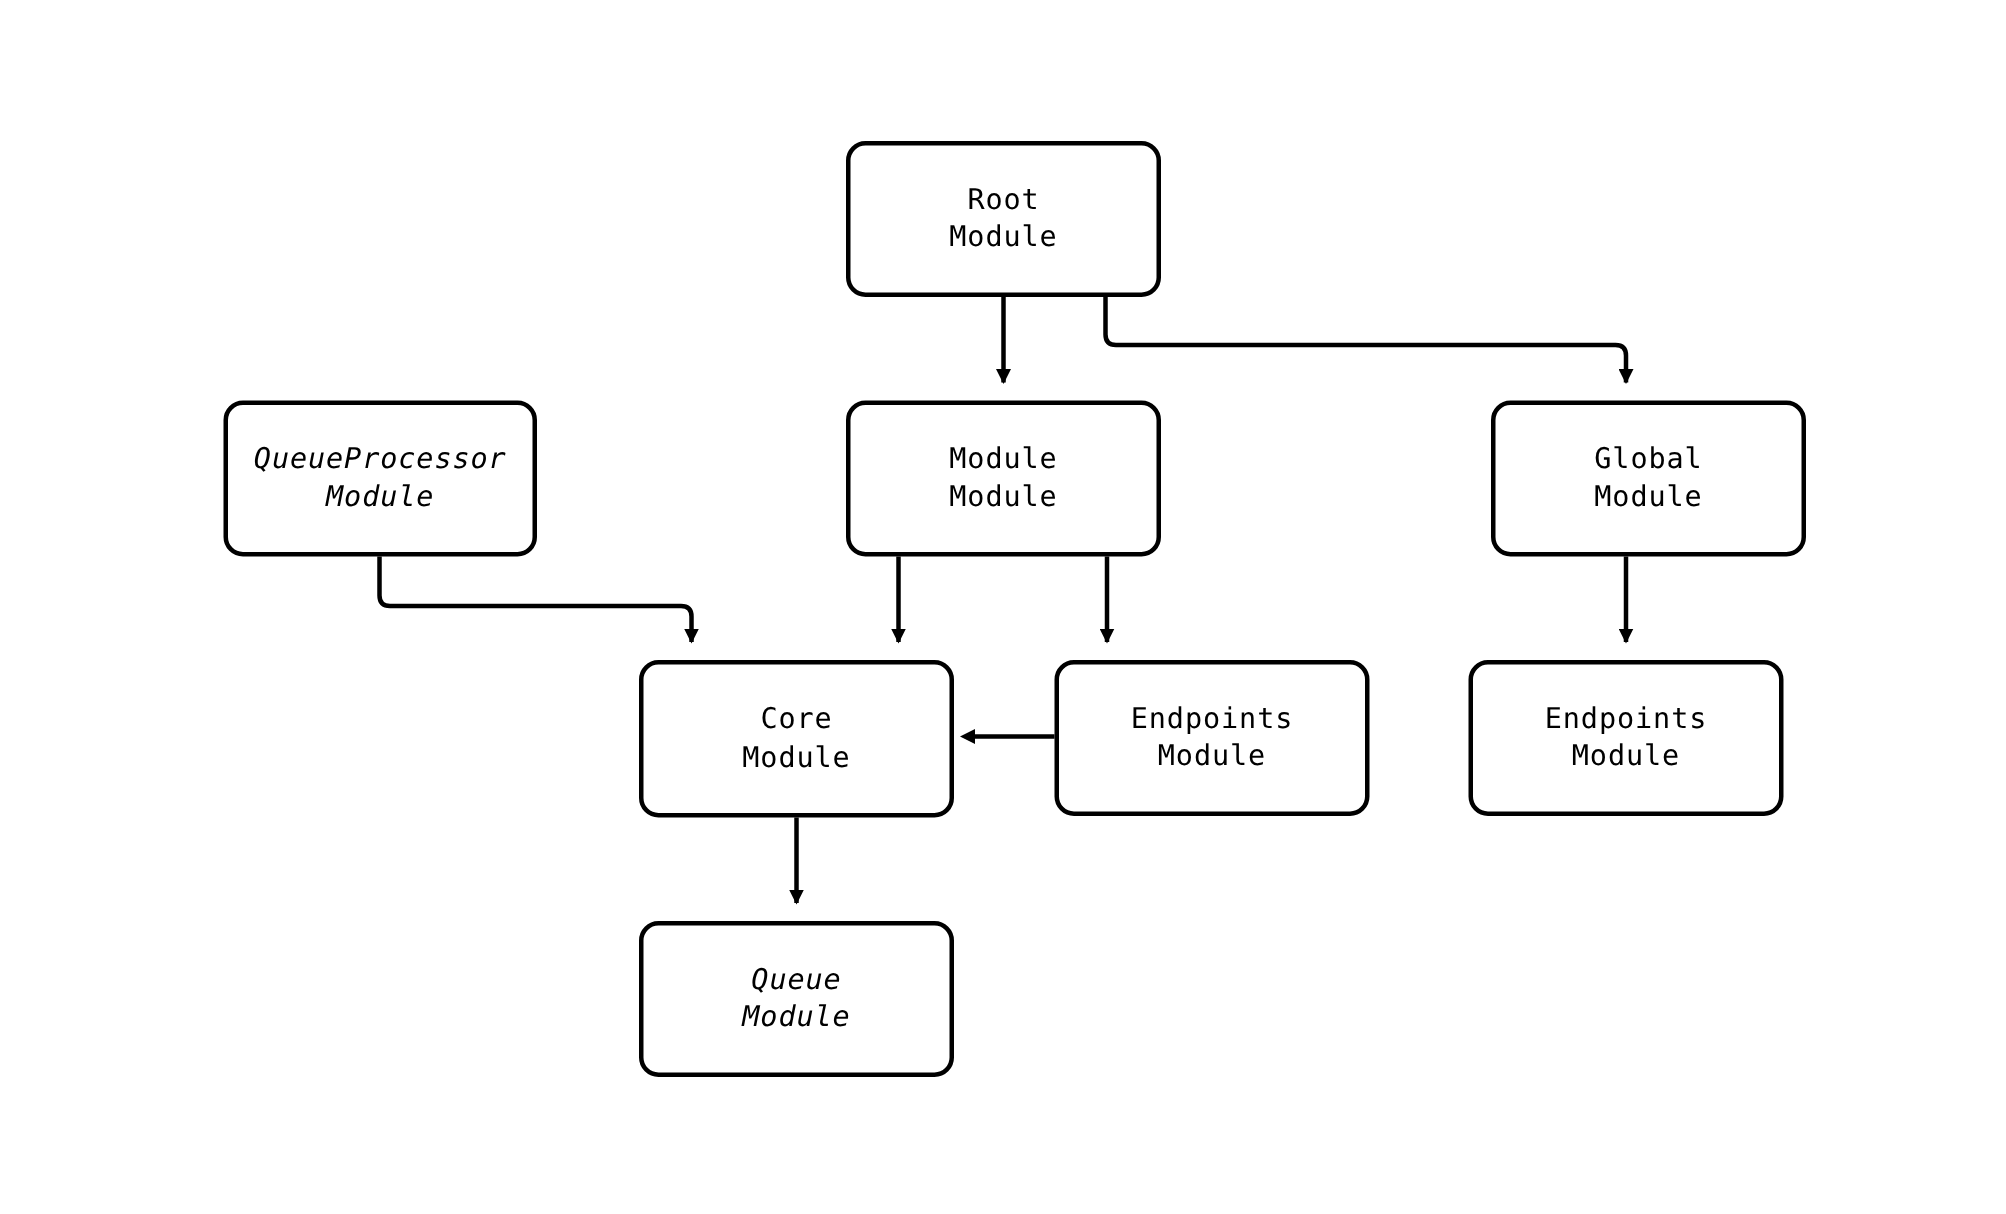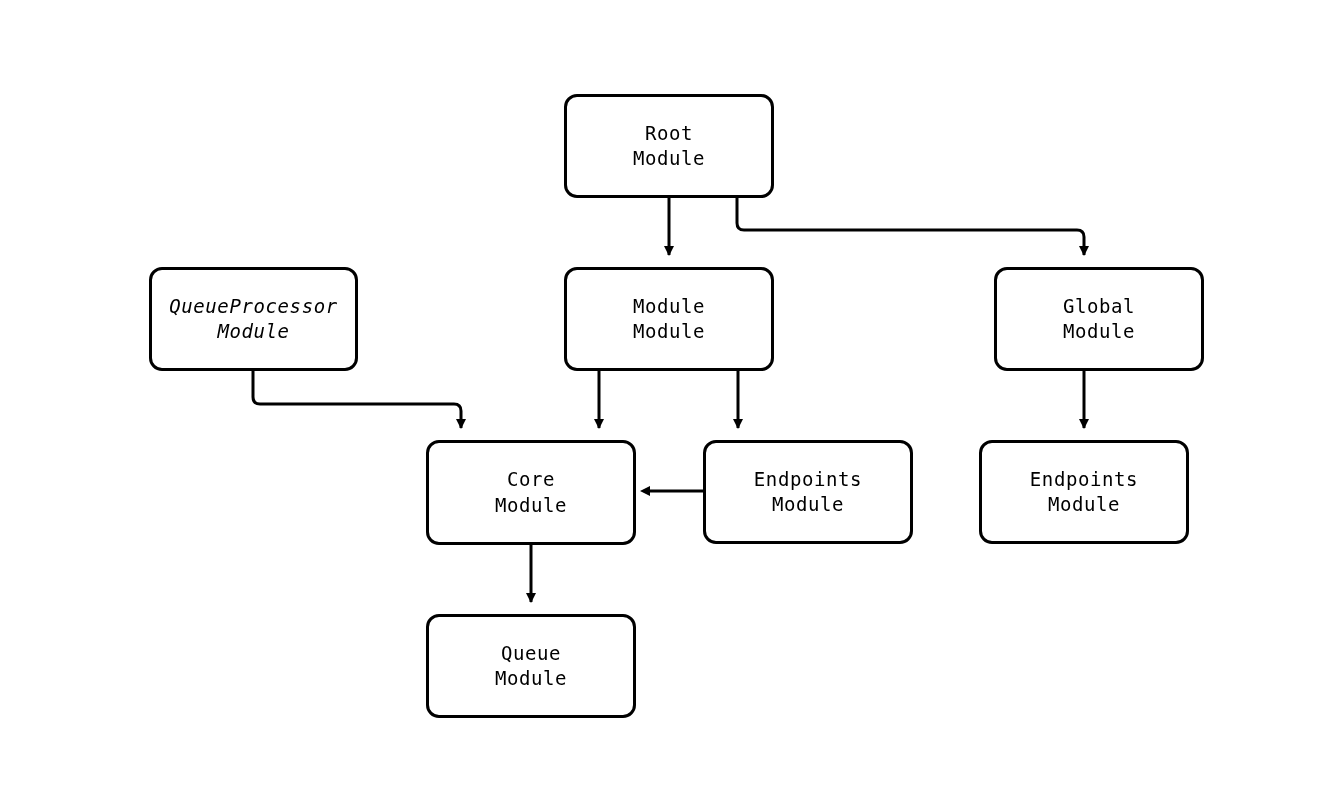--- a/index.html
+++ b/index.html
@@ -107,18 +107,18 @@
   <div class="node" style="left:687px; top:440px; width:210px; height:104px;">
     <span class="node-line">Endpoints</span>
     <span class="node-line">Module</span>
   </div>
 
   <div class="node" style="left:963px; top:440px; width:210px; height:104px;">
     <span class="node-line">Endpoints</span>
     <span class="node-line">Module</span>
   </div>
 
-  <div class="node" style="left:410px; top:614px; width:210px; height:104px;">
+  <div class="node" style="left:410px; top:614px; width:210px; height:104px;font-style:italic;">
     <span class="node-line">Queue</span>
     <span class="node-line">Module</span>
   </div>
 
 </div>
 
 </body></html>

